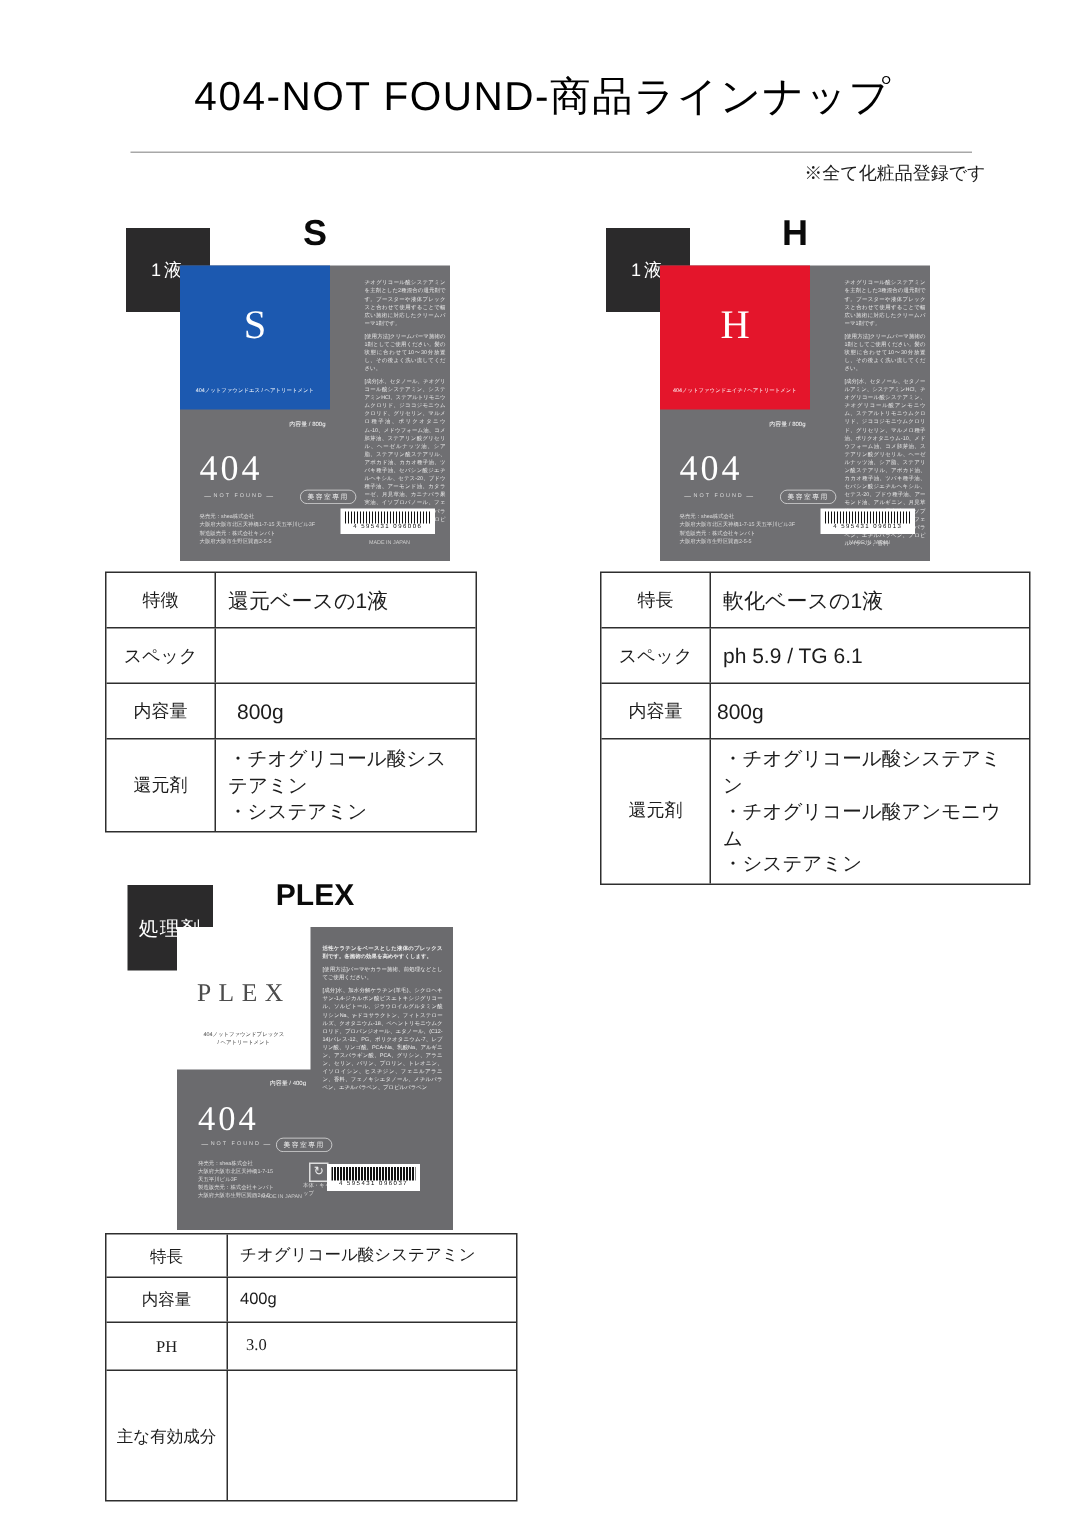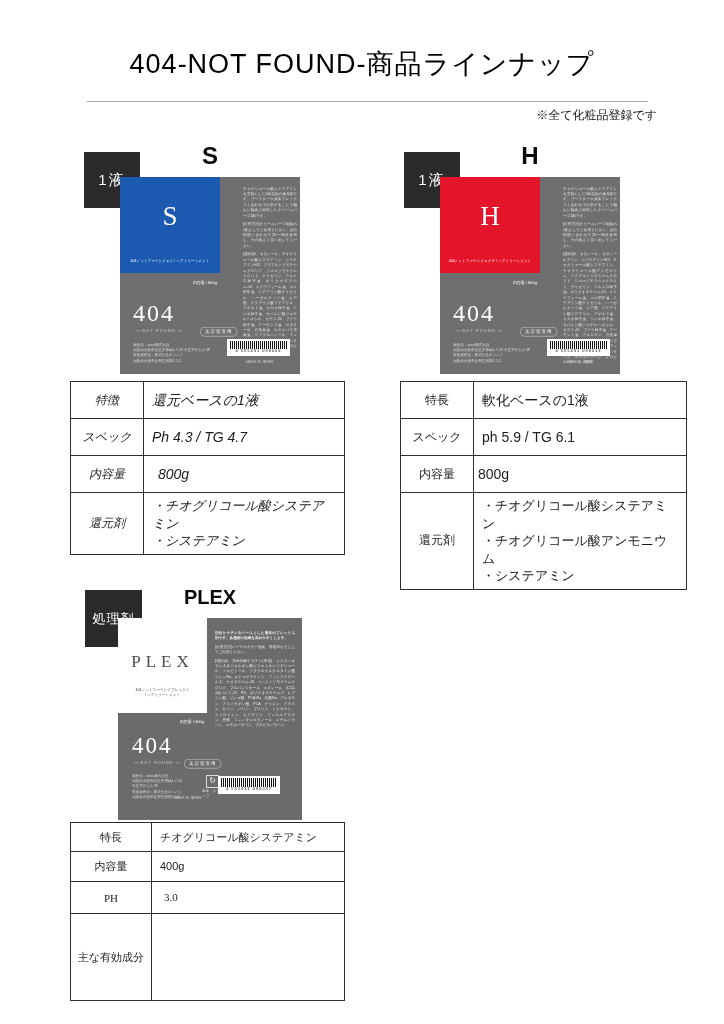--- a/index.html
+++ b/index.html
@@ -8,21 +8,21 @@
   .abs { position:absolute; }
 
   
   .title { position:absolute; left:0; top:46px; width:724px; text-align:center;
            font-size:27px; font-weight:500; letter-spacing:1px; }
   .rule  { position:absolute; left:87px; top:101px; width:561px; height:1px; background:#a8a8a8; }
   .note  { position:absolute; right:67px; top:107px; font-size:12px; color:#1b1b1b; }
 
   
   .tag-box { position:absolute; width:56px; height:56px; display:flex; align-items:center;
-             justify-content:center; color:#fff; font-size:15px; letter-spacing:2px; }
+             justify-content:center; color:#fff; font-size:12px; letter-spacing:2px; }
 
   .prod-heading { position:absolute; text-align:center; font-weight:bold; color:#0a0a0a; }
 
   
   .package { position:absolute; }
   .accent { position:absolute; left:0; top:0; width:100px; height:96px; }
   .accent-letter { margin-top:24px; text-align:center; font-family:"Liberation Serif", serif;
                    font-size:27px; color:#fff; }
   .tinywrap { position:absolute; }
   .tiny { font-size:8px; transform-origin:0 0; line-height:1.5; }
@@ -120,28 +120,27 @@
       <div class="tiny s45" style="width:110px; color:#ccc;">MADE IN JAPAN</div>
     </div>
     <div class="barcode" style="left:107px; top:162px; width:63px; height:17px;">
       <div class="bars"></div>
       <div class="tinywrap" style="left:3px; top:10px; width:57px;">
         <div class="tiny s50 bc-num" style="width:114px;">4 595431 096006</div>
       </div>
     </div>
   </div>
 
-  <div class="spec-table" style="left:70px; top:381px; width:275px;font-style:italic;">
+  <div class="spec-table" style="left:70px; top:381px; width:248px;">
     <div class="spec-row" style="min-height:36px;">
       <div class="spec-label">特徴</div>
       <div class="spec-value">還元ベースの1液</div>
     </div>
     <div class="spec-row" style="min-height:36px;">
       <div class="spec-label">スペック</div>
-      <div class="spec-value">Ph 4.3 / TG 4.7</div>
     </div>
     <div class="spec-row" style="min-height:36px;">
       <div class="spec-label">内容量</div>
       <div class="spec-value" style="padding-left:14px;">800g</div>
     </div>
     <div class="spec-row" style="min-height:57px;">
       <div class="spec-label">還元剤</div>
       <div class="spec-value small-val pre">・チオグリコール酸システアミン
 ・システアミン</div>
     </div>

